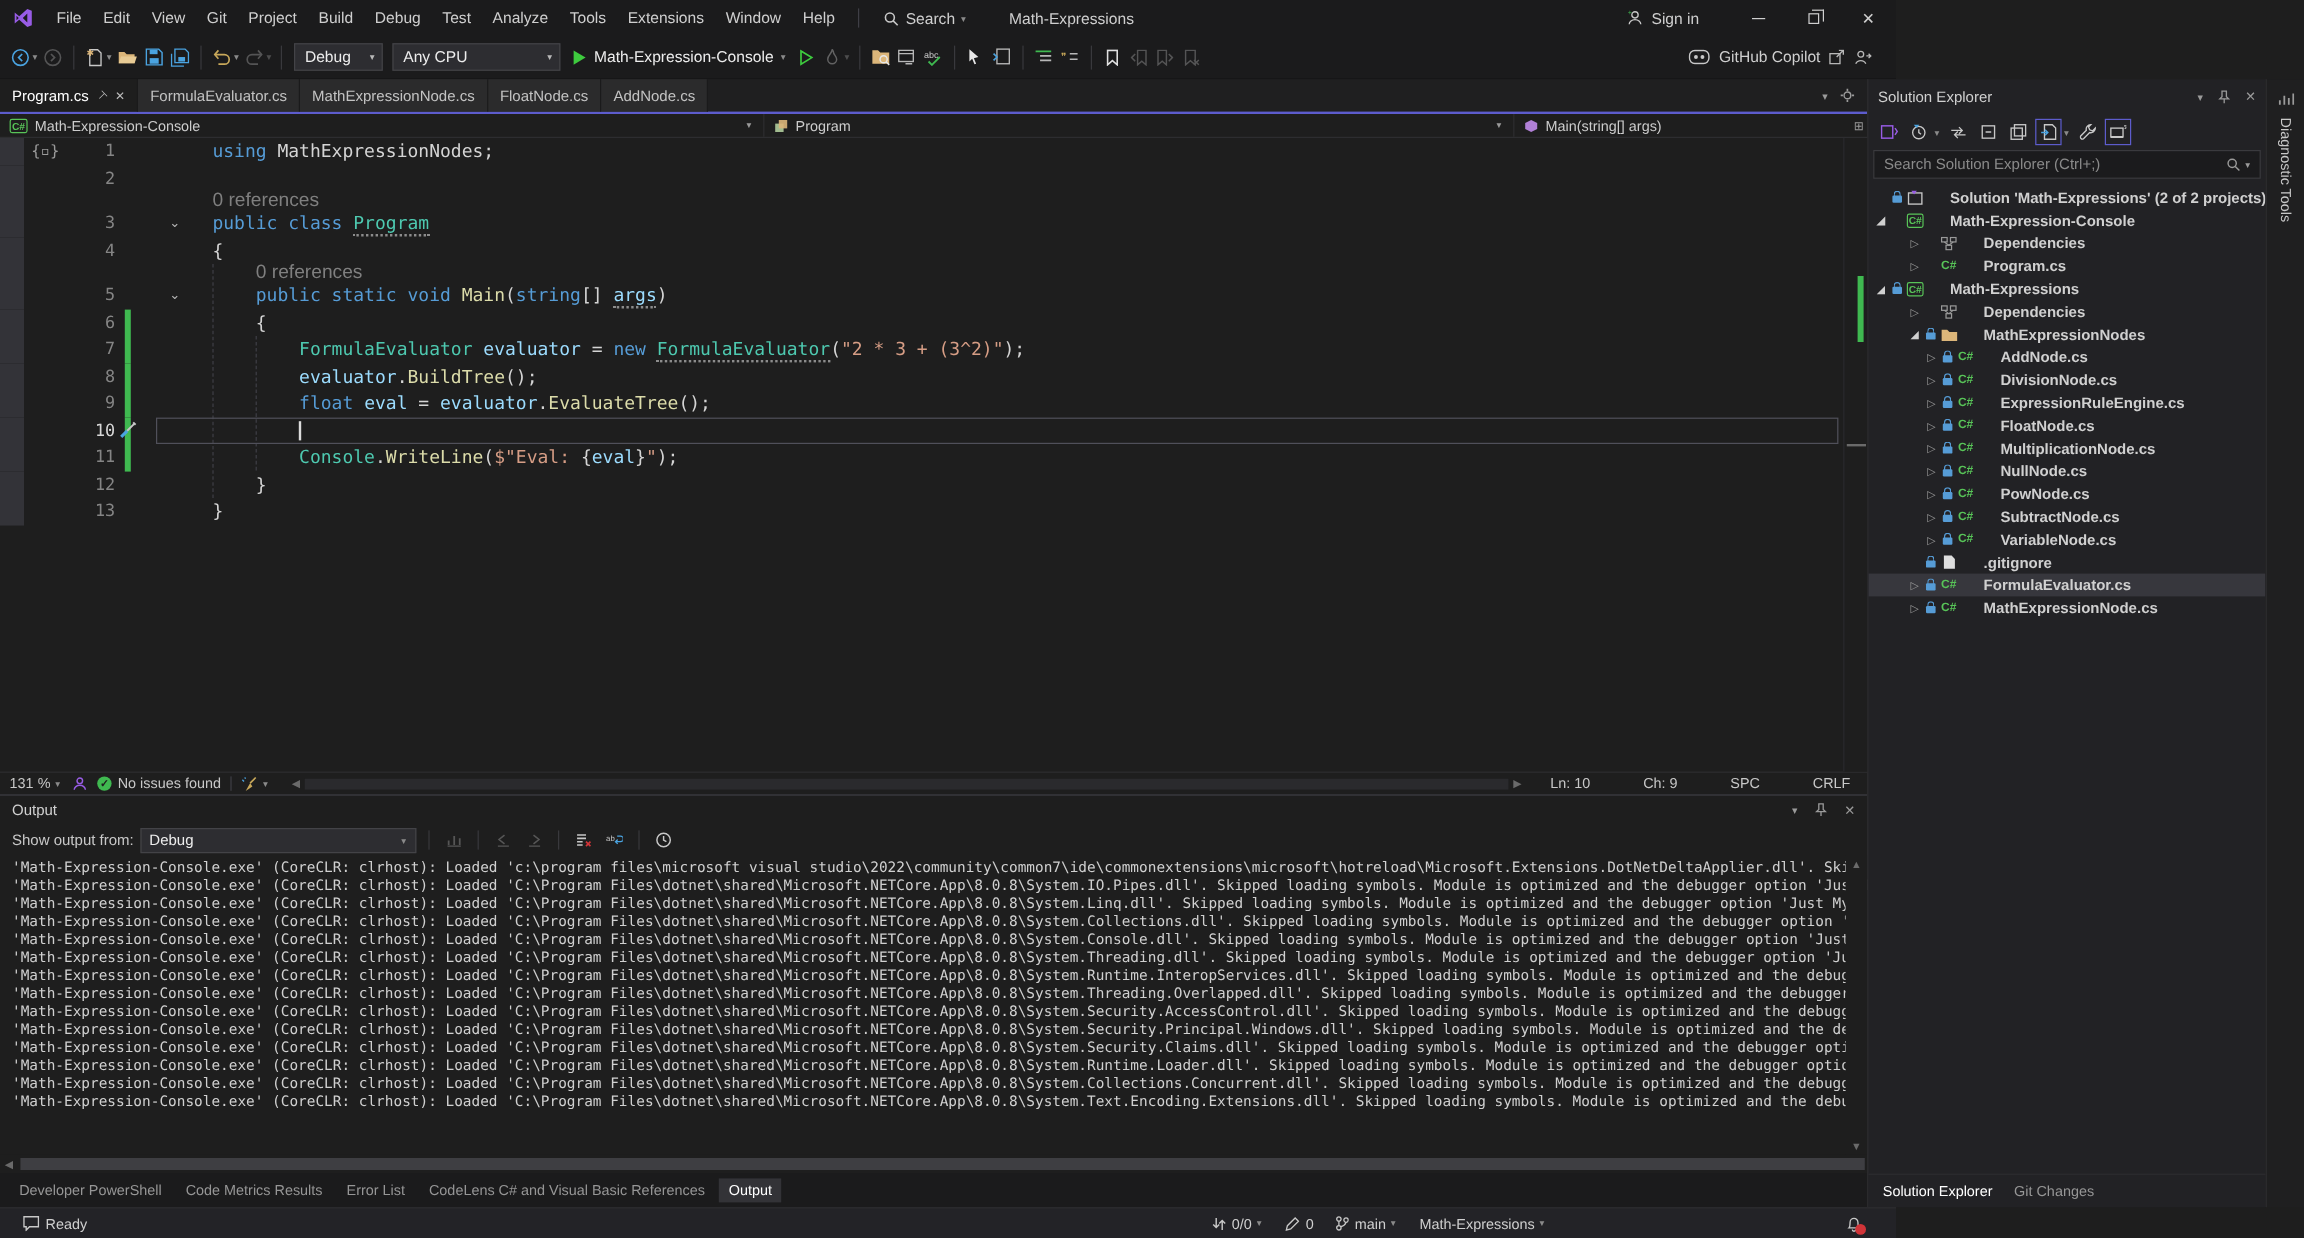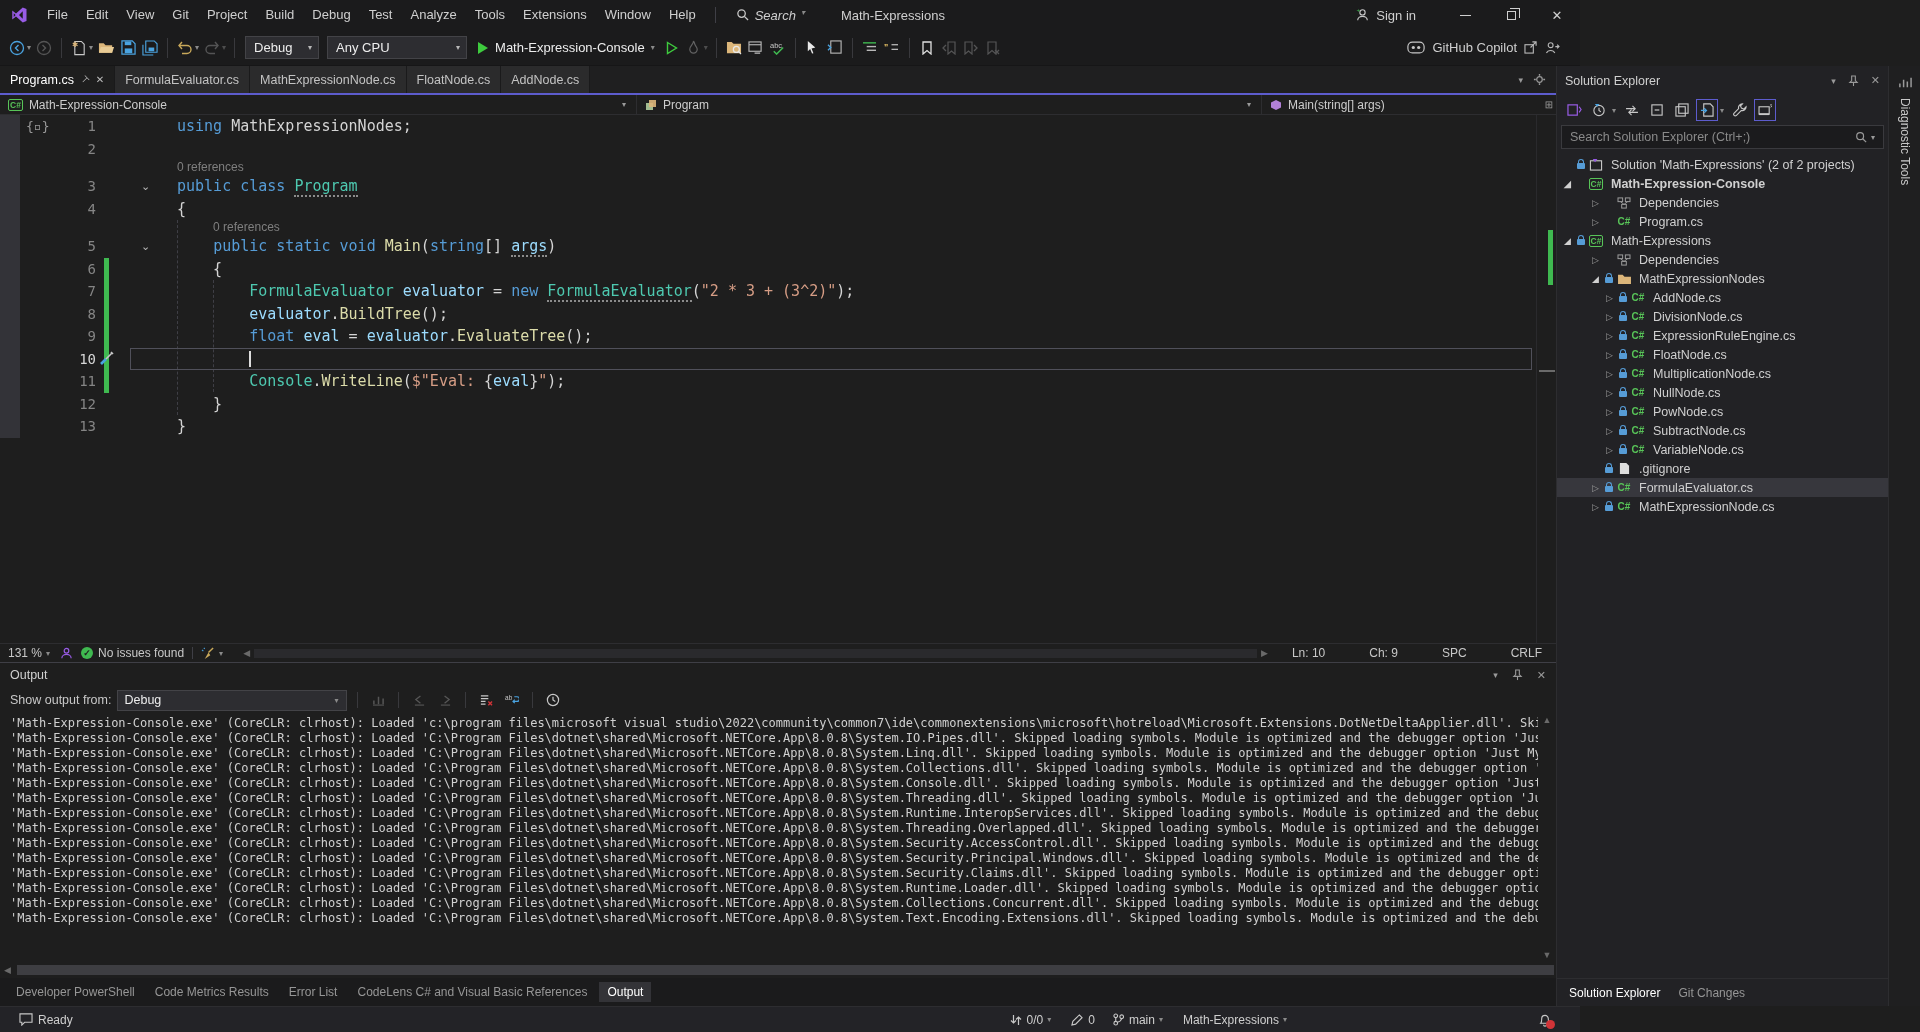--- a/index.html
+++ b/index.html
@@ -6,21 +6,21 @@
   html,body { width:1920px; height:1032px; overflow:hidden; background:#1e1e1e;
     font-family:"Liberation Sans", sans-serif; color:#c8c8c8; }
   .app { width:1580px; height:1032px; display:flex; flex-direction:column; }
 
   
   .titlebar { height:30px; background:#1b1b1c; display:flex; align-items:center; flex:none; font-size:13px; }
   .vslogo { width:22px; height:18px; margin:0 8px 0 8px; flex:none; }
   .menus { display:flex; }
   .menu-item { padding:0 9px; line-height:30px; color:#cfcfcf; cursor:default; }
   .tb-divider { width:1px; height:16px; background:#3f3f46; margin:0 10px; }
-  .search-box { display:flex; gap:6px; color:#cfcfcf; padding:0 10px;font-style:italic; }
+  .search-box { display:flex; align-items:center; gap:6px; color:#cfcfcf; padding:0 10px; }
   .solution-name { margin-left:24px; color:#cfcfcf; }
   .flex-sp { flex:1; }
   .sign-in { display:flex; align-items:flex-start; gap:6px; color:#cfcfcf; margin-right:26px; }
   .win-btns { display:flex; height:30px; }
   .win-btn { width:46px; height:30px; display:flex; align-items:center; justify-content:center; color:#cfcfcf; }
   .wb-min { width:11px; height:1px; background:#cfcfcf; }
   .wb-max { width:9px; height:9px; border:1px solid #cfcfcf; position:relative; }
   .wb-max::after{ content:""; position:absolute; left:2px; top:-4px; width:9px; height:9px; border:1px solid #cfcfcf; border-left:none; border-bottom:none;}
   .wb-x { font-size:13px; }
 
@@ -51,21 +51,21 @@
   .breadcrumb { height:20px; background:#1e1e1e; border-bottom:1px solid #2d2d30; display:flex; align-items:center; font-size:12px; color:#cccccc; flex:none; }
   .bc-seg { display:flex; align-items:center; gap:6px; padding:0 8px; height:100%; border-right:1px solid #2d2d30; }
   .bc-seg .dd2 { margin-left:auto; color:#9a9a9a; font-size:8px; }
   .bc1{ width:637px; } .bc2{ width:625px; } .bc3{ flex:1; }
   .bc-split { width:14px; color:#9a9a9a; font-size:10px; text-align:center; }
 
   
   .editor { flex:1; display:flex; min-height:0; position:relative; }
   .code-rows { flex:1; position:relative; overflow:hidden; font-family:"DejaVu Sans Mono", monospace; }
   .crow { display:flex; height:22.5px; line-height:22.5px; position:relative; }
-  .clrow { height:15px; line-height:15px; font-size:12px; color:#7f7f7f; font-family:"Liberation Sans",sans-serif; }
+  .clrow { height:15px; line-height:15px; font-size:16px; color:#7f7f7f; font-family:"Liberation Sans",sans-serif; }
   .bp { width:20px; background:#333338; flex:none; }
   .lnum { width:84px; flex:none; text-align:right; padding-right:8px; color:#858585; font-size:14px; font-family:"DejaVu Sans Mono",monospace; }
   .cur .lnum { color:#d7d7d7; }
   .barc { width:13px; flex:none; position:relative; }
   .barc.green::after { content:""; position:absolute; left:0; top:0; bottom:0; width:5px; background:#3fb950; }
   .foldc { width:60px; flex:none; padding-left:24px; color:#b8b8b8; font-size:11px; font-family:"Liberation Sans",sans-serif; }
   .codetext { white-space:pre; font-size:15px; color:#d4d4d4; }
   .tk-kw{color:#569cd6} .tk-ty{color:#4ec9b0} .tk-me{color:#dcdcaa} .tk-lo{color:#9cdcfe} .tk-st{color:#d69d85} .tk-pl{color:#d4d4d4}
   .tk-u { border-bottom:2px dotted #8c8c8c; }
   .curbox { position:absolute; left:130px; right:4px; top:0; bottom:0; border:1px solid #50505a; pointer-events:none; }
@@ -119,21 +119,21 @@
   .se-tree { flex:1; overflow:hidden; padding-top:2px; }
   .trow { height:19px; display:flex; align-items:center; color:#d0d0d0; }
   .trow.sel { background:#37373d; }
   .trow.bold { font-weight:bold; }
   .texp { width:13px; flex:none; color:#9a9a9a; font-size:9px; text-align:center; }
   .texp.open { color:#d0d0d0; }
   .tlock { width:13px; flex:none; display:flex; justify-content:center; }
   .lockg { width:8px; height:6px; background:#569cd6; border-radius:1px; position:relative; margin-top:3px; }
   .lockg::before { content:""; position:absolute; left:1px; top:-4px; width:4px; height:4px; border:1.5px solid #569cd6; border-bottom:none; border-radius:3px 3px 0 0; }
   .ticon { width:18px; flex:none; display:flex; justify-content:center; align-items:center; }
-  .tlabel { margin-left:6px; white-space:nowrap; }
+  .tlabel { margin-left:20px; white-space:nowrap;font-weight:bold; }
   .ics { color:#58c458; font-size:10px; font-weight:bold; }
   .icsproj { color:#58c458; font-size:8.5px; font-weight:bold; border:1px solid #58c458; padding:0 1px; border-radius:2px; }
   .se-bottom { height:28px; flex:none; display:flex; align-items:center; gap:18px; padding:0 12px; font-size:12px; background:#222225; border-top:1px solid #2d2d30; }
   .sb-tab { color:#969696; } .sb-tab.active { color:#ffffff; }
 
   
   .right-strip { width:32px; flex:none; background:#1f1f20; border-left:1px solid #2d2d30; display:flex; flex-direction:column; align-items:center; padding-top:10px; gap:8px; }
   .vert-label { writing-mode:vertical-rl; font-size:12px; color:#c8c8c8; }
 
   

